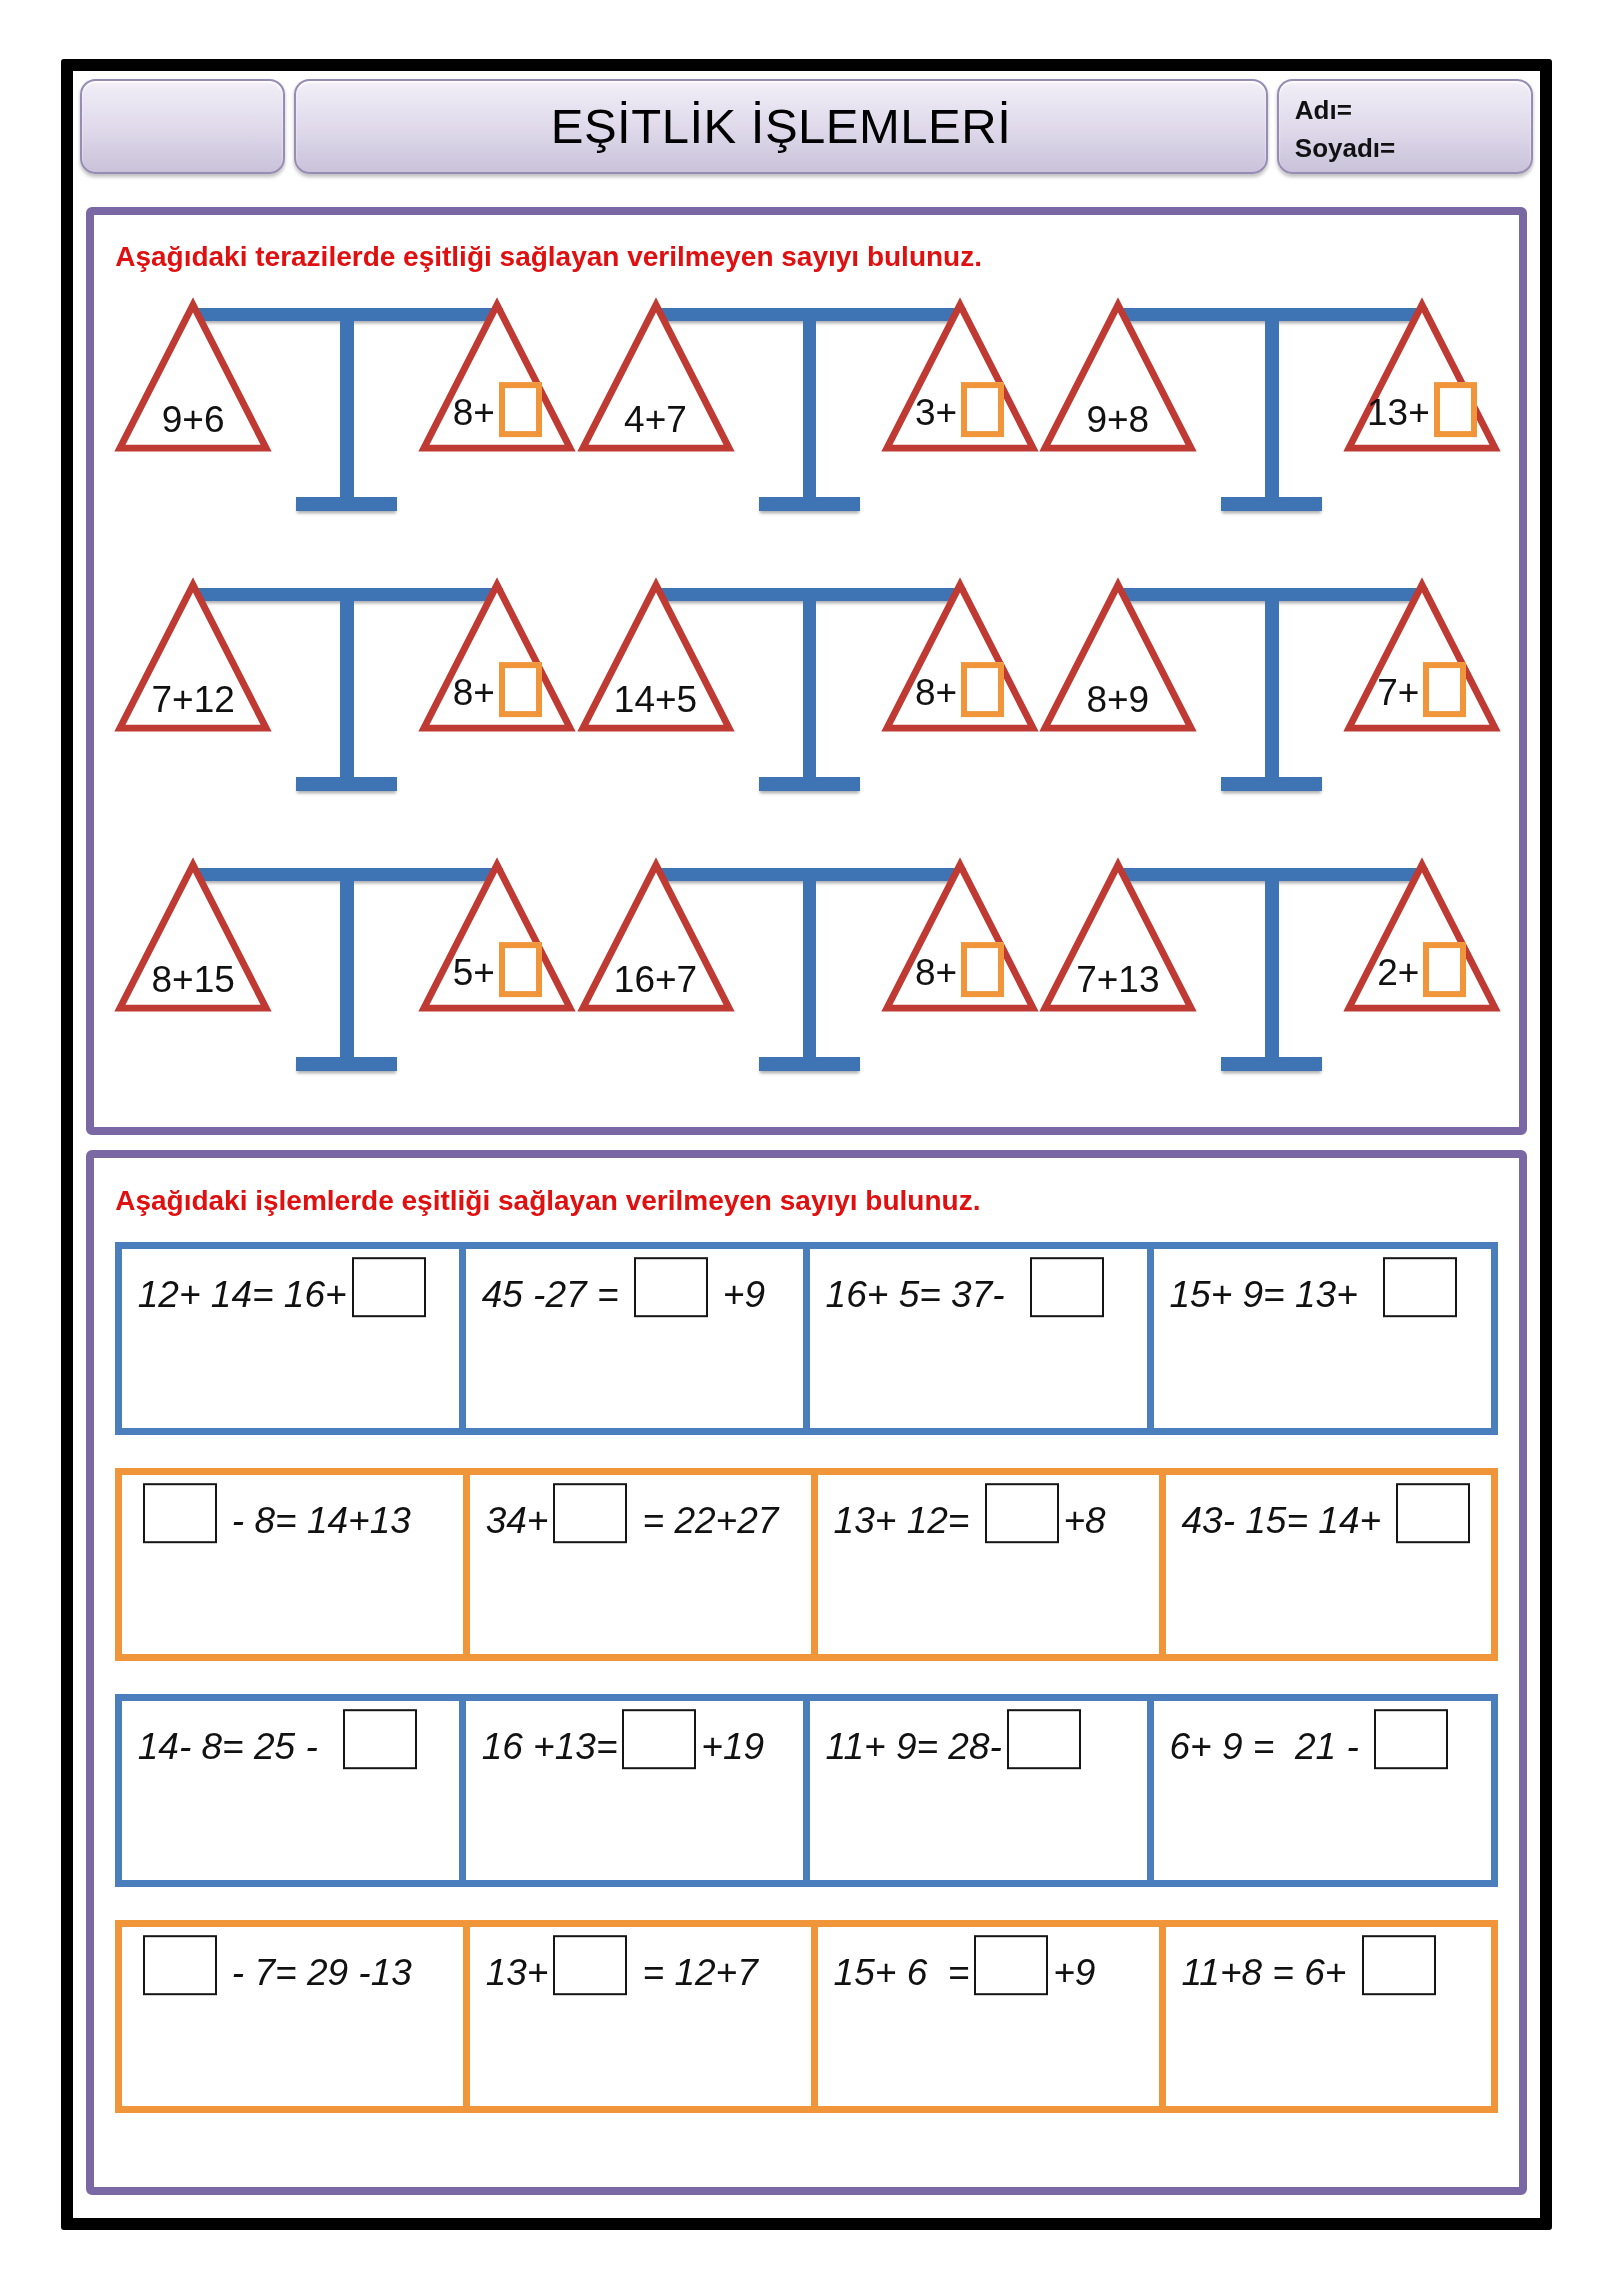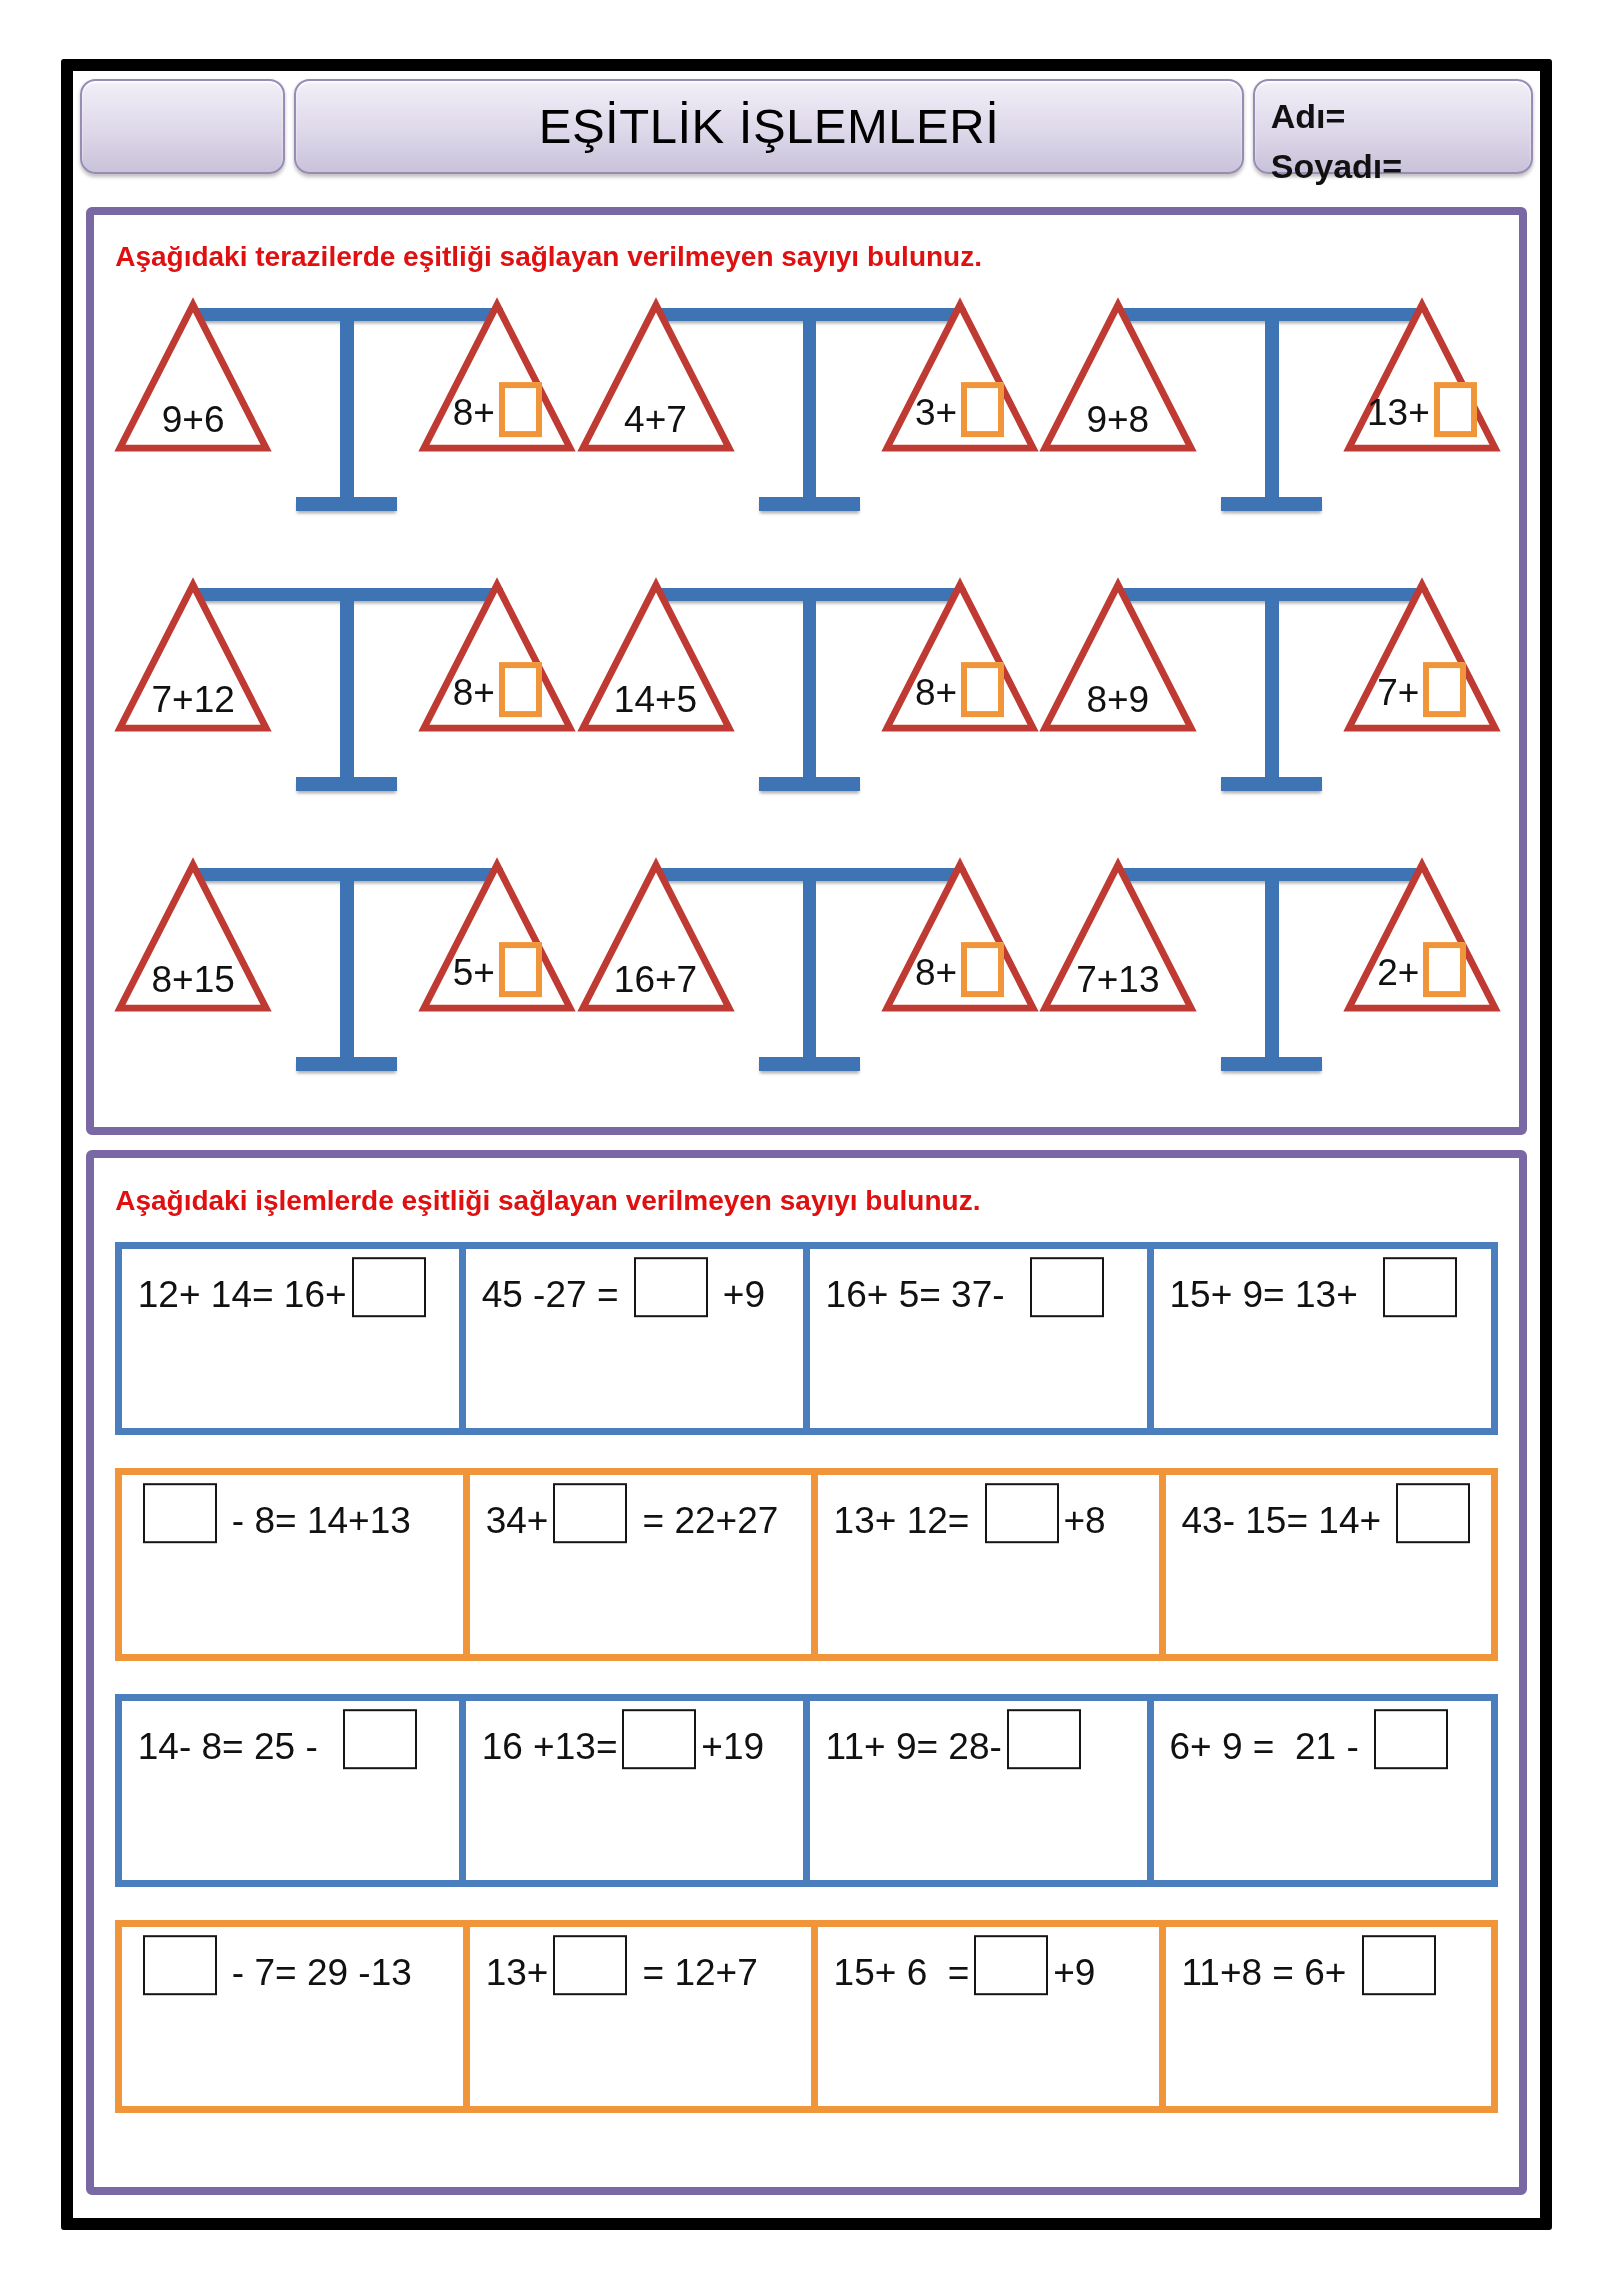--- a/index.html
+++ b/index.html
@@ -17,21 +17,21 @@
   .hbox{
     box-sizing:border-box;height:100%;
     border:2px solid var(--header_border,#968cb4);
     border-radius:15.6px;
     background:linear-gradient(180deg,var(--header_fill_top,#f2eff7) 0%,#ded8ea 55%,var(--header_fill_bottom,#c9c2d9) 100%);
     box-shadow:0 2.9px 3.9px rgba(0,0,0,0.25), inset 0 2px 2px rgba(255,255,255,0.9);
   }
   .hbox.small{width:205px;}
   .hbox.title{flex:1;display:flex;align-items:center;justify-content:center;
     font-size:49px;color:#000;letter-spacing:0.5px;}
-  .hbox.namebox{width:280px;padding:11.7px 15.6px;font-weight:bold;font-size:34px;line-height:1.45;}
+  .hbox.namebox{width:256px;padding:11.7px 15.6px;font-weight:bold;font-size:26px;line-height:1.45;}
   
   .panel{
     box-sizing:border-box;margin:33px 5.9px 0 5.9px;
     border:8.8px solid var(--purple,#7a68a4);border-radius:5.9px;
     padding:11.7px 21.5px;background:#fff;
   }
   .panel.s1{height:928px;}
   .panel.s2{height:1045px;margin-top:15.6px;border-radius:6px;}
   .instruction{
     margin:15px 0 25px 0;color:var(--instruction_red,#e01010);
@@ -65,21 +65,21 @@
     margin-left:3.9px;transform:translateY(-3.9px);
   }
   
   .eqrow{display:flex;box-sizing:border-box;height:193px;margin-bottom:33px;}
   .eqrow.blue{border:7.8px solid var(--row_blue,#4a7ebd);}
   .eqrow.orange{border:7.8px solid var(--row_orange,#f0953a);gap:16px;}
   .eqrow.blue .eqcell{border-left:7.8px solid var(--row_blue,#4a7ebd);}
   .eqrow.orange .eqcell{border-left:7.8px solid var(--row_orange,#f0953a);}
   .eqcell{flex:1;padding:17.6px 7.8px 0 15.6px;font-size:37px;box-sizing:border-box;overflow:hidden;}
   .eqcell:first-child{border-left:none !important;}
-  .eqtext{white-space:pre;}
+  .eqtext{white-space:pre;font-style:italic;}
   .ansbox{
     display:inline-block;width:74px;height:60px;box-sizing:border-box;
     border:2.9px solid #151515;background:#fff;vertical-align:middle;
     transform:translateY(-9.8px);margin:0 4.9px;
   }
 </style>
 </head>
 <body>
 
 <div class="frame">

